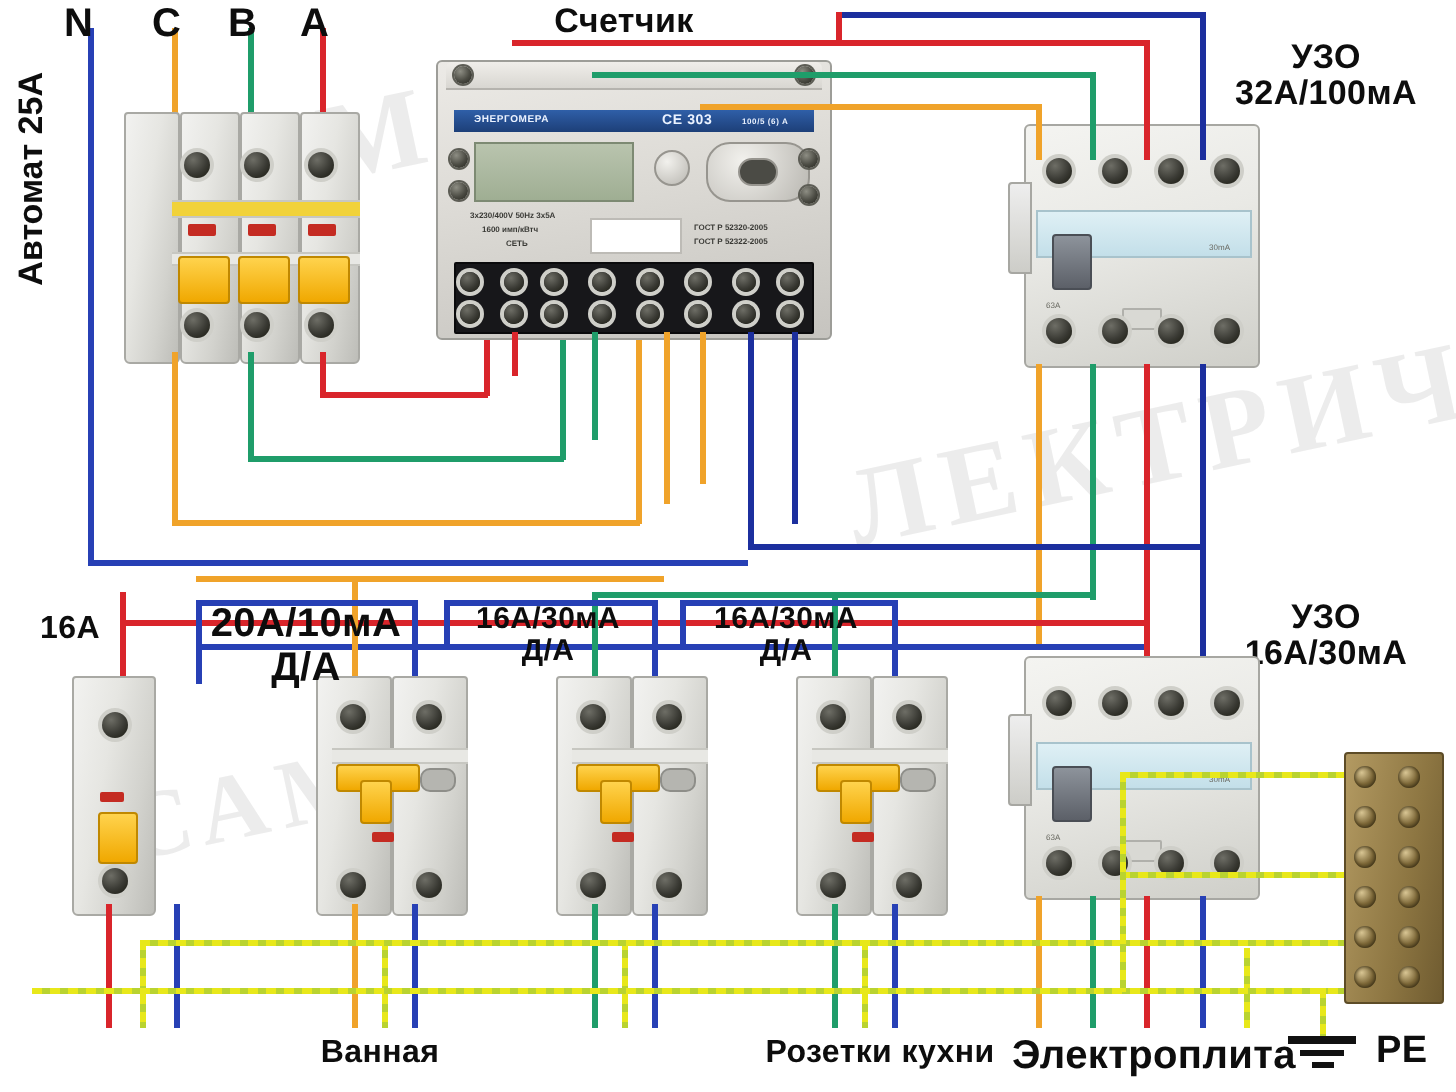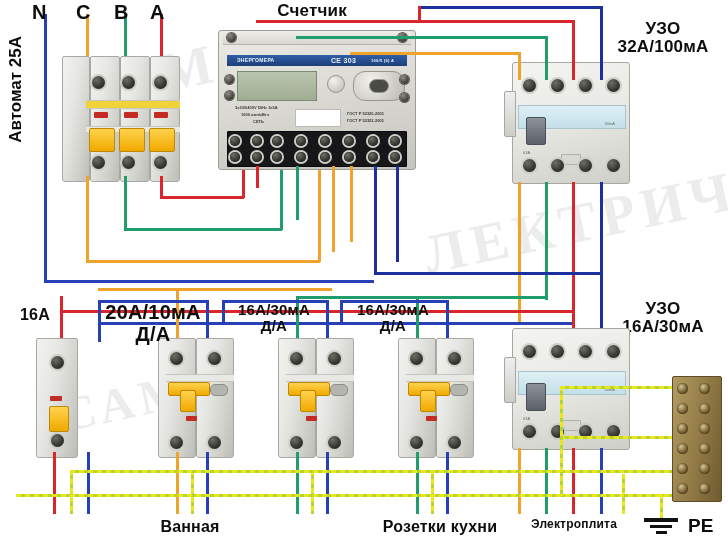--- a/index.html
+++ b/index.html
@@ -401,15 +401,15 @@
   <div class="lbl" style="left:20px;top:306px;font-size:16px;">16А</div>
   <div class="lbl c" style="left:100px;top:302px;width:106px;font-size:20px;">20А/10мА
 Д/А</div>
   <div class="lbl c" style="left:222px;top:302px;width:104px;font-size:15px;">16А/30мА
 Д/А</div>
   <div class="lbl c" style="left:340px;top:302px;width:106px;font-size:15px;">16А/30мА
 Д/А</div>
 
   <div class="lbl c" style="left:134px;top:518px;width:112px;font-size:16px;">Ванная</div>
   <div class="lbl c" style="left:366px;top:518px;width:148px;font-size:16px;">Розетки кухни</div>
-  <div class="lbl c" style="left:506px;top:518px;width:136px;font-size:12px;">Электроплита</div>
+  <div class="lbl c" style="left:506px;top:518px;width:136px;font-size:20px;">Электроплита</div>
 
 </div>
 
 </body></html>

